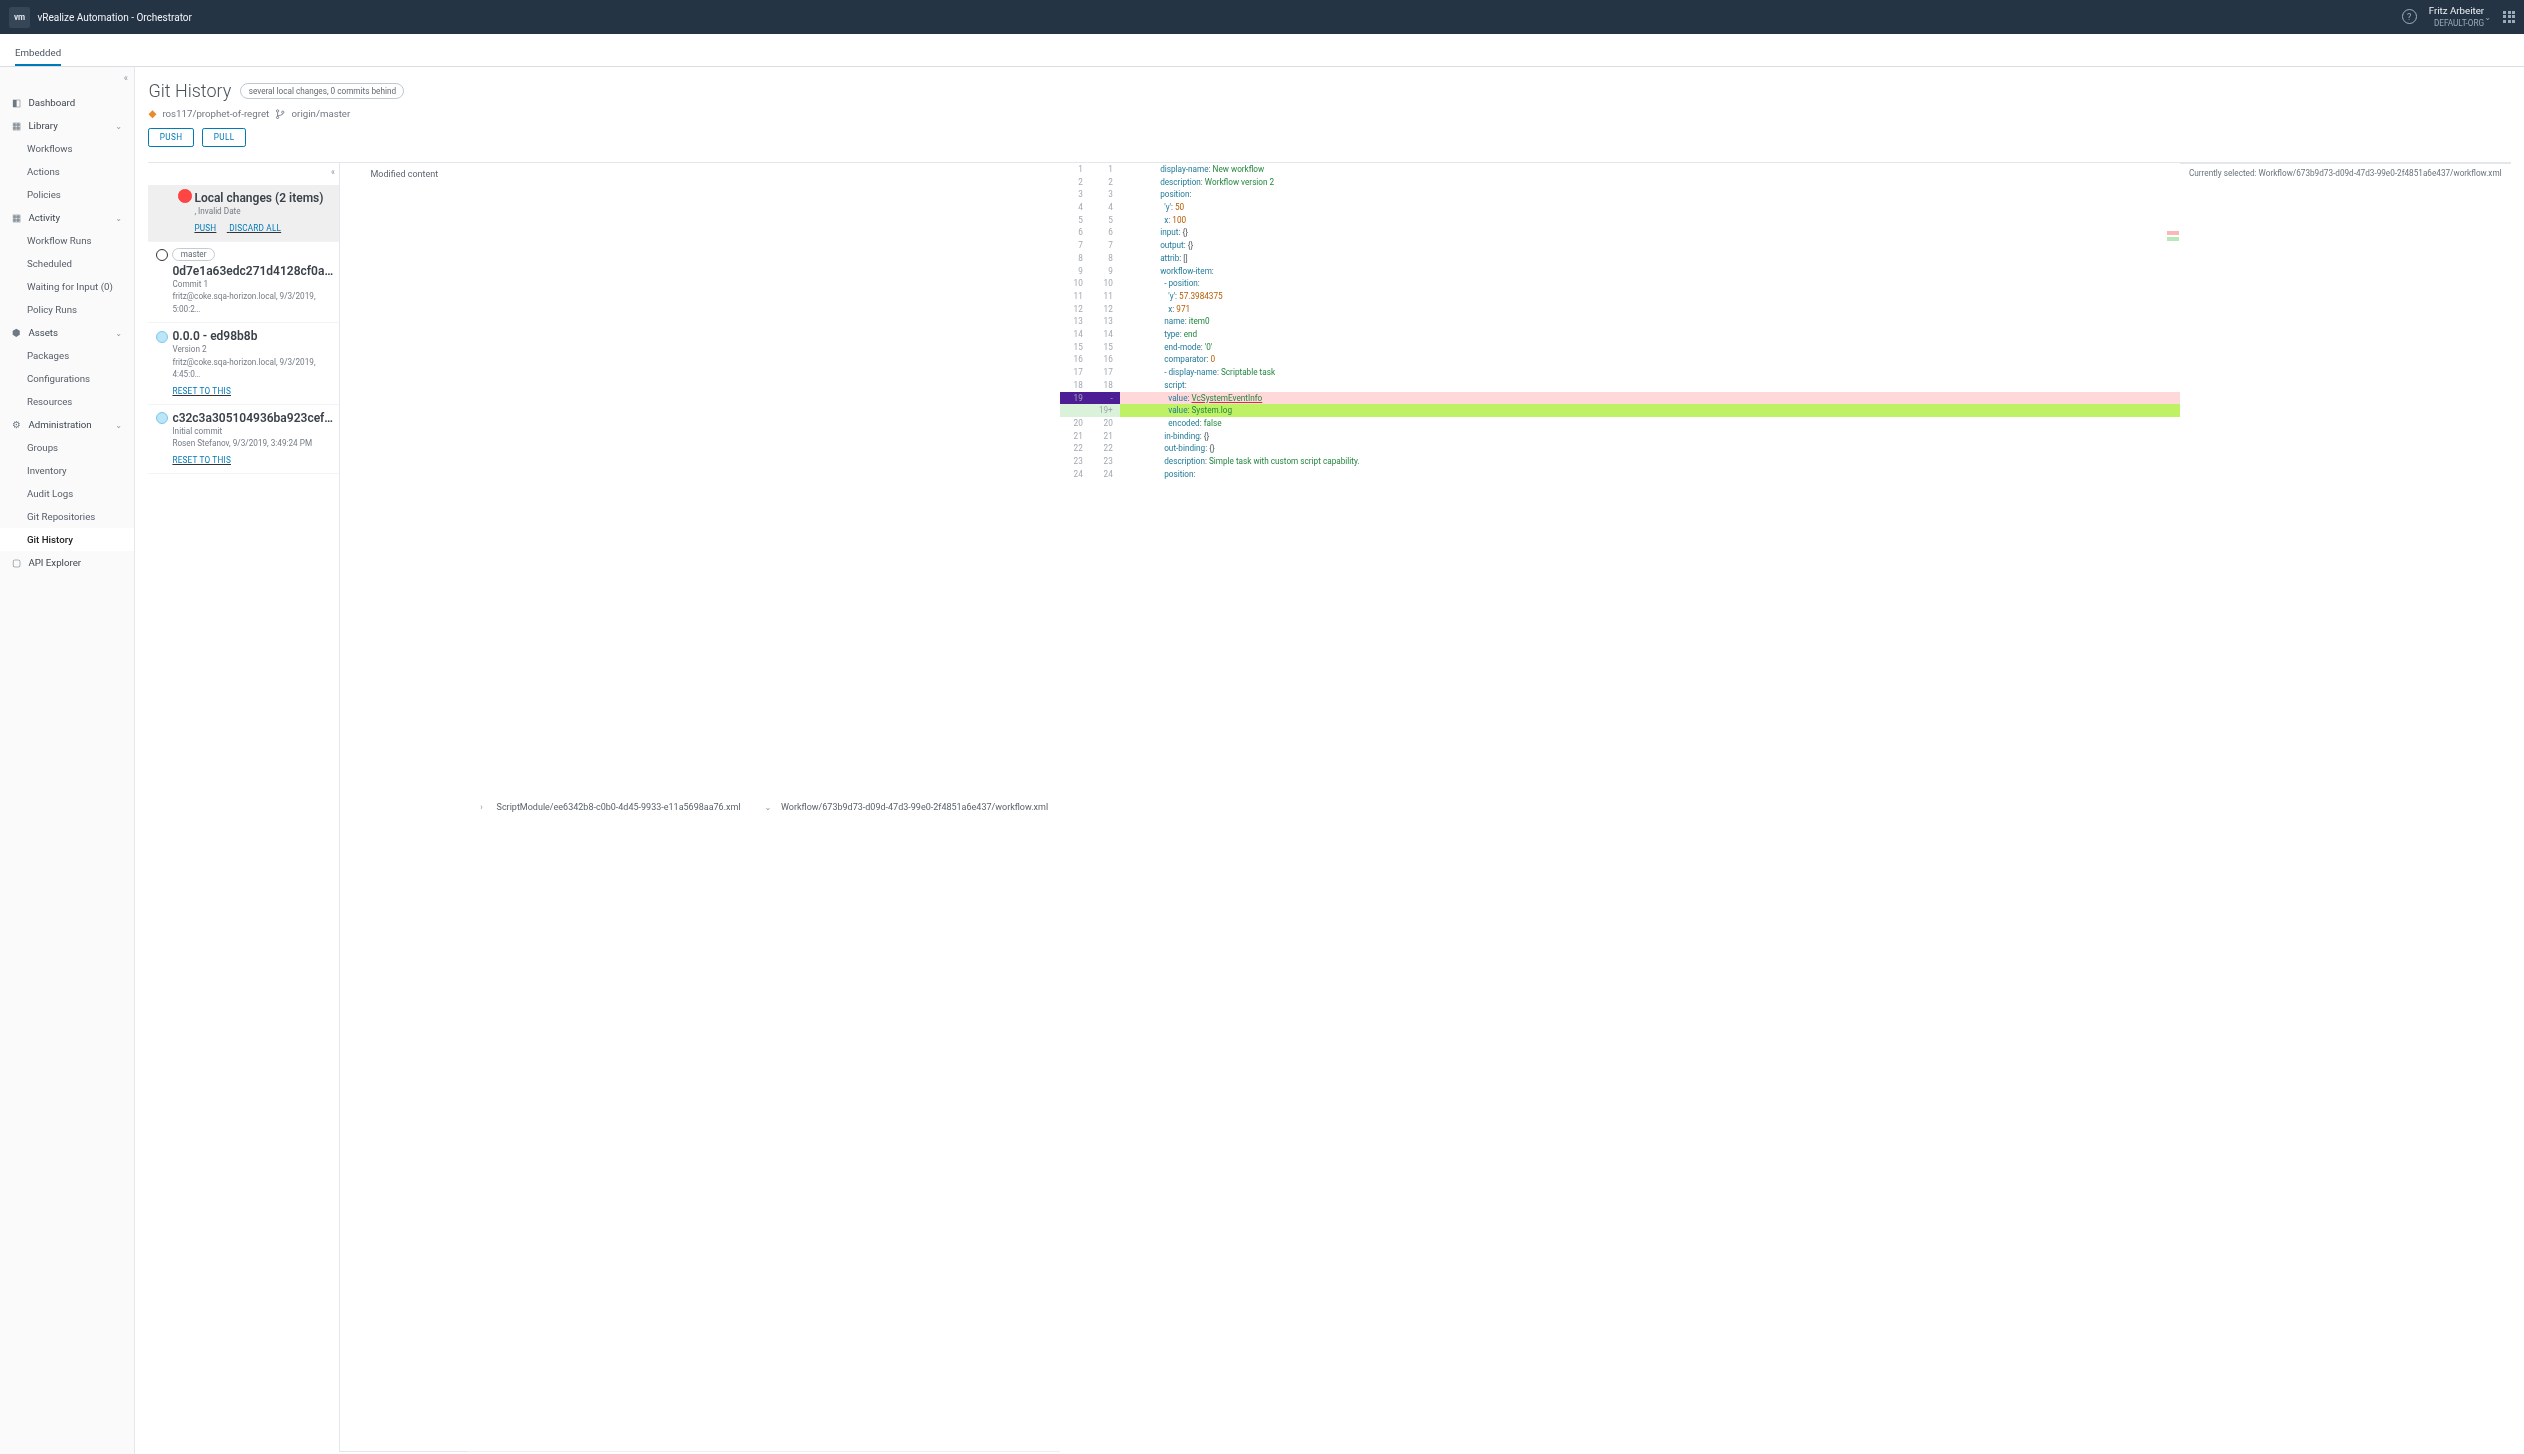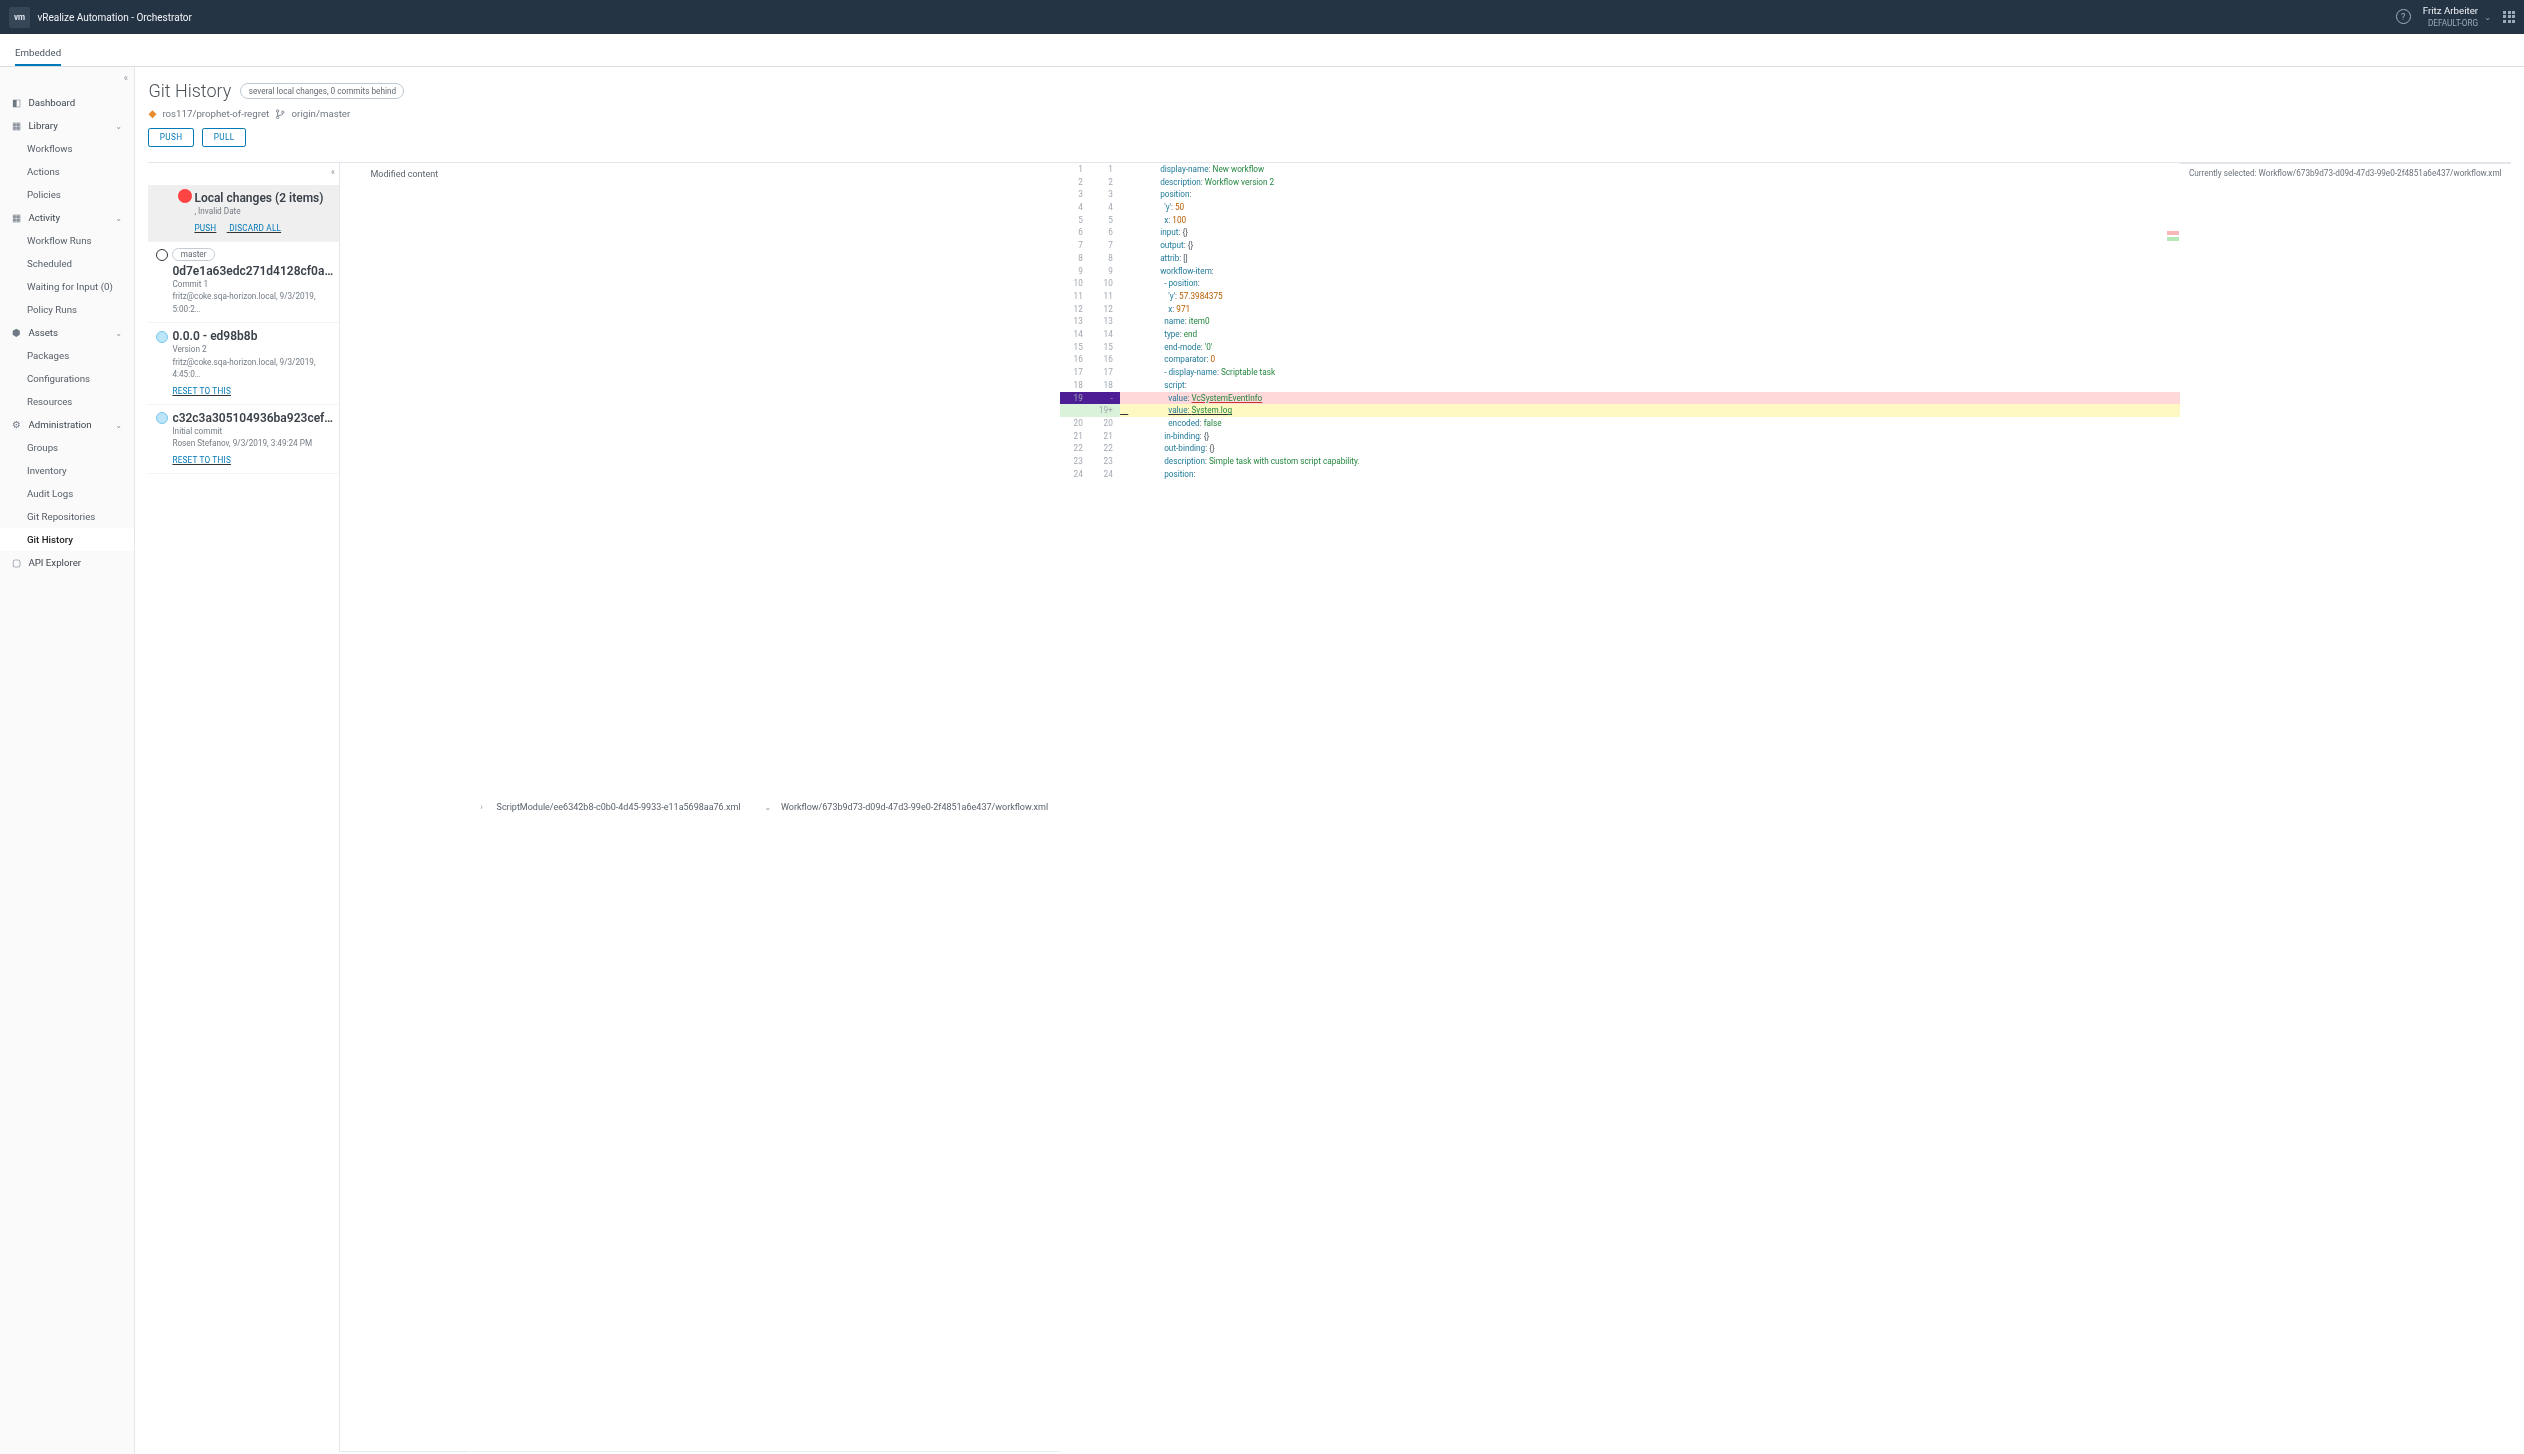--- a/index.html
+++ b/index.html
@@ -4,21 +4,21 @@
 <style>
 * { box-sizing: border-box; margin: 0; padding: 0; font-family: -apple-system, BlinkMacSystemFont, "Segoe UI", Roboto, sans-serif; }
 body { font-size: 9.7px; color: #333; background: #fff; }
 
 
 .header { background: #253445; color: #e8ebee; height: 34px; display: flex; align-items: center; padding: 0 9px; }
 .logo-box { background: #374656; width: 21px; height: 21px; display: flex; align-items: center; justify-content: center; border-radius: 2.2px; margin-right: 7.4px; font-weight: bold; font-size: 8.2px; color: #dce3ec; }
 .header-title { font-size: 10px; flex: 1; color: #f1f4f7; }
 .header-right { display: flex; align-items: center; gap: 12px; }
 .help-icon { width: 15px; height: 15px; border: 1.1px solid #9fb0c1; border-radius: 50%; display: flex; align-items: center; justify-content: center; color: #9fb0c1; font-size: 9px; cursor: pointer; }
-.user-block { text-align: right; line-height: 1.3; display: flex; align-items: center; gap: 6px; cursor: pointer; }
+.user-block { text-align: right; line-height: 1.3; display: flex; align-items: center; gap: 0; cursor: pointer; }
 .user-name { font-size: 9.7px; color: #eef2f5; }
 .user-org { font-size: 8.2px; color: #9ba9b8; }
 .chevron { color: #9ba9b8; font-size: 8.2px; }
 .apps-icon { display: grid; grid-template-columns: repeat(3,3px); grid-template-rows: repeat(3,3px); gap: 1.5px; cursor: pointer; }
 .apps-icon span { background:#9ba9b8; }
 
 
 .tab-bar { border-bottom: 0.7px solid #d9dee3; padding: 0 15px; }
 .tab { display: inline-block; padding: 13px 0 6px; font-size: 9.7px; color: #4b5561; border-bottom: 2.2px solid #0079b8; }
 
@@ -72,21 +72,21 @@
 .lnum { width: 30px; text-align: right; color: #a1a8b0; padding-right: 7.4px; user-select: none; }
 .code { white-space: pre; flex:1; }
 .tok-key { color: #1f7a99; margin-left: 40px; }
 .tok-str { color: #24863f; }
 .tok-num { color: #b75b00; }
 .tok-punc { color: #4b535b; }
 .line-del { background: #4c1d95; }
 .line-del .code { background: #ffd9d9; }
 .line-del .strike { text-decoration: underline; text-decoration-color: #c33; }
 .line-add { background: #d9f2d9; }
-.line-add .code { background: #fef9c3; text-decoration: underline; }
+.line-add .code { background: #bef264; }
 .minimap { position: absolute; right: 0; top: 0; width: 19.3px; height: 97px; }
 .minimap .m { position:absolute; right:1.5px; width:12px; height:4.5px; }
 .m.red { background:#f9b8b8; }
 .m.green { background:#b7e8b7; }
 
 
 .footer { border-top: 0.7px solid #e3e7eb; padding: 4.5px 9px; font-size: 8.2px; color: #6b737c; text-align: right; }
 
 svg { display: block; }
 </style>

